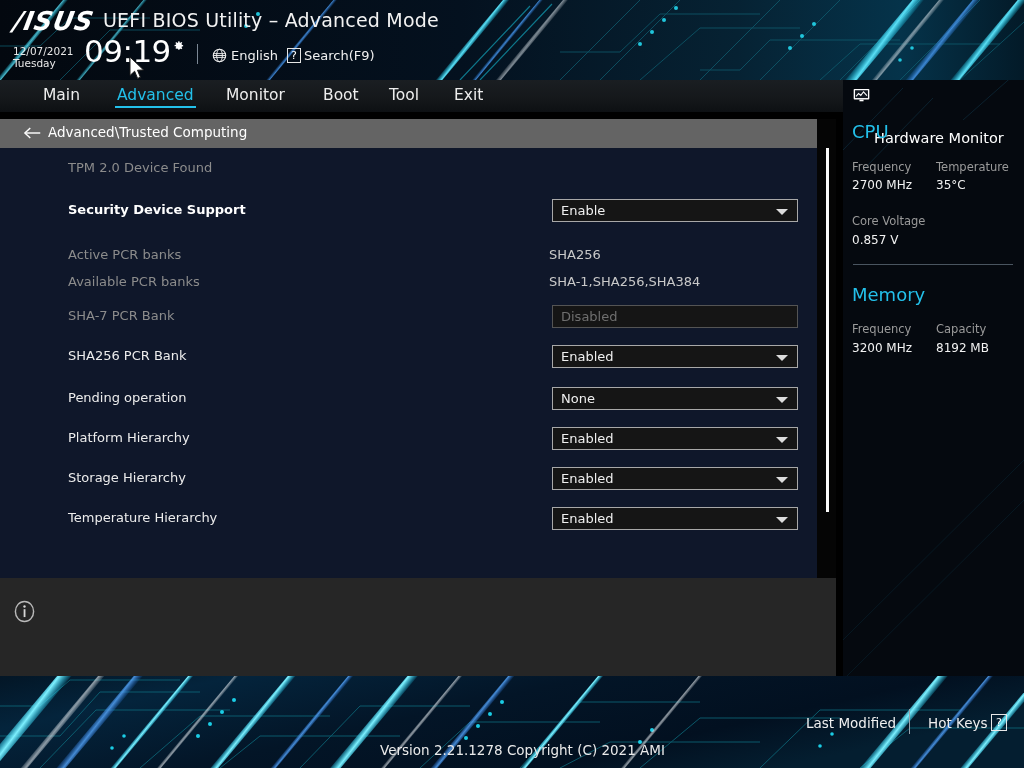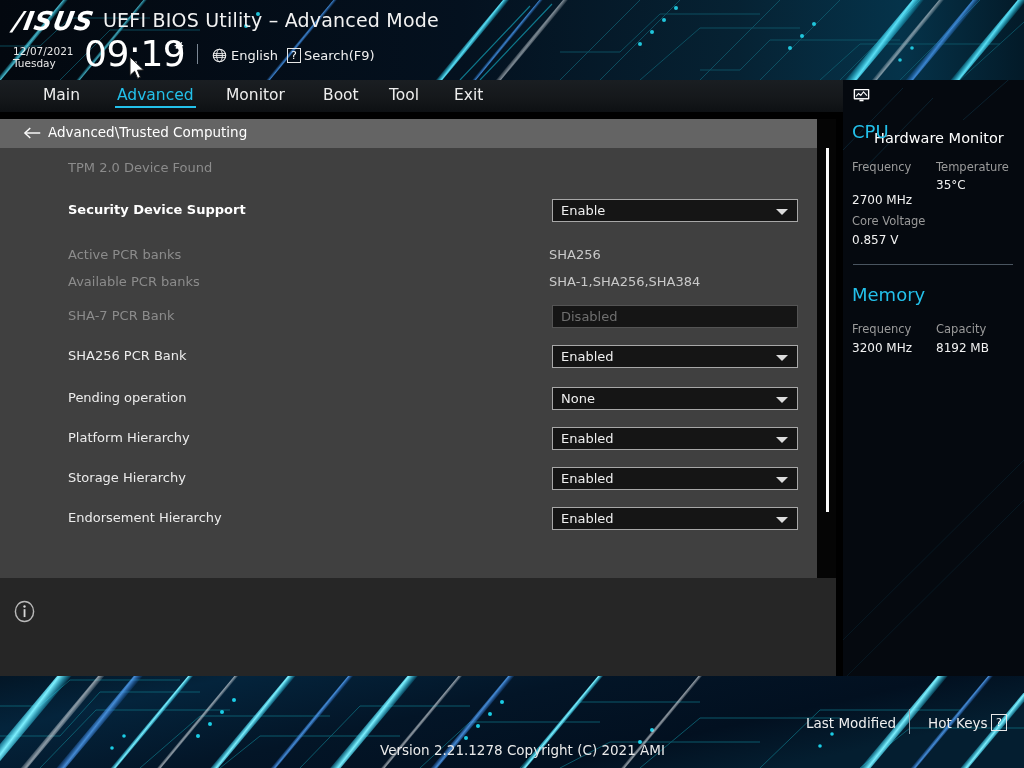--- a/index.html
+++ b/index.html
@@ -31,21 +31,21 @@
   .title-main {
     position: absolute; left: 103px; top: 9px;
     font-size: 19px; color: #f2f2f2; font-weight: 400; letter-spacing: .2px;
   }
   .dt-block {
     position: absolute; left: 13px; top: 45px;
     font-size: 10.5px; color: #e8e8e8; line-height: 12px;
   }
   .clock {
     position: absolute; left: 84px; top: 33px;
-    font-size: 36px; color: #fff; font-weight: 400; letter-spacing: -.5px;
+    font-size: 31px; color: #fff; font-weight: 400; letter-spacing: -.5px;
   }
   .gear { position: absolute; left: 172px; top: 40px; width: 14px; height: 14px; }
   .hdr-sep {
     position: absolute; left: 197px; top: 44px; width: 1px; height: 20px;
     background: #7b8794;
   }
   .hdr-item { position: absolute; font-size: 13px; color: #f0f0f0; }
   .globe { position: absolute; left: 212px; top: 48px; width: 15px; height: 15px; }
   .lang-label { left: 231px; top: 48px; }
   .qbox {
@@ -68,21 +68,21 @@
   }
   .nav-item.active { color: #23c0ea; }
   .nav-item.active::after {
     content: ""; position: absolute; left: 0; right: 0; bottom: -4px;
     height: 2px; background: #23c0ea;
   }
 
   
   #panel {
     position: absolute; left: 0; top: 119px; width: 836px; height: 593px;
-    background: #404040; overflow: hidden; text-align: center;
+    background: #0f172a; overflow: hidden; text-align: center;
   }
   #crumb {
     position: absolute; left: 0; top: 0; width: 817px; height: 29px;
     background: #646464; color: #fff;
   }
   .crumb-arrow {
     position: absolute; left: 23px; top: 7px; width: 18px; height: 14px;
   }
   .crumb-text {
     position: absolute; left: 48px; top: 5px; font-size: 13.5px; color: #fff;
@@ -365,21 +365,21 @@
 
       <div class="row" style="top:310px">
         <div class="row-label">Storage Hierarchy</div>
         <div class="ddl" style="top:9px">
           <div class="val">Enabled</div>
           <div class="caret"></div>
         </div>
       </div>
 
       <div class="row" style="top:350px">
-        <div class="row-label">Endorsement Hierarchy</div>
+        <div class="row-label">Temperature Hierarchy</div>
         <div class="ddl" style="top:9px">
           <div class="val">Enabled</div>
           <div class="caret"></div>
         </div>
       </div>
 
 
     </div>
 
     <div id="scrollbar"></div>
@@ -412,21 +412,21 @@
         <path d="M3.6 9.6 L6.6 6.2 L9.2 8.4 L12.4 4.2 L16.4 8.6" stroke="#ffffff" stroke-width="1.3" fill="none"></path>
         <rect x="7.6" y="13.4" width="4.8" height="2" fill="#ffffff"></rect>
       </svg>
       <div class="hm-head" style="left:31px; top:85px; position:absolute;"></div>
       <div class="hm-head" style="left:31px; top:6px;">Hardware Monitor</div>
 
       <div class="hm-section" style="top:41px">CPU</div>
 
       <div class="hm-key" style="left:9px;  top:80px">Frequency</div>
       <div class="hm-key" style="left:93px; top:80px">Temperature</div>
-      <div class="hm-val" style="left:9px;  top:113px">2700 MHz</div>
+      <div class="hm-val" style="left:9px;  top:98px">2700 MHz</div>
       <div class="hm-val" style="left:93px; top:98px">35°C</div>
 
       <div class="hm-key" style="left:9px; top:134px">Core Voltage</div>
       <div class="hm-val" style="left:9px; top:153px">0.857 V</div>
 
       <div class="hm-divider" style="top:184px"></div>
 
       <div class="hm-section" style="top:204px">Memory</div>
 
       <div class="hm-key" style="left:9px;  top:242px">Frequency</div>

